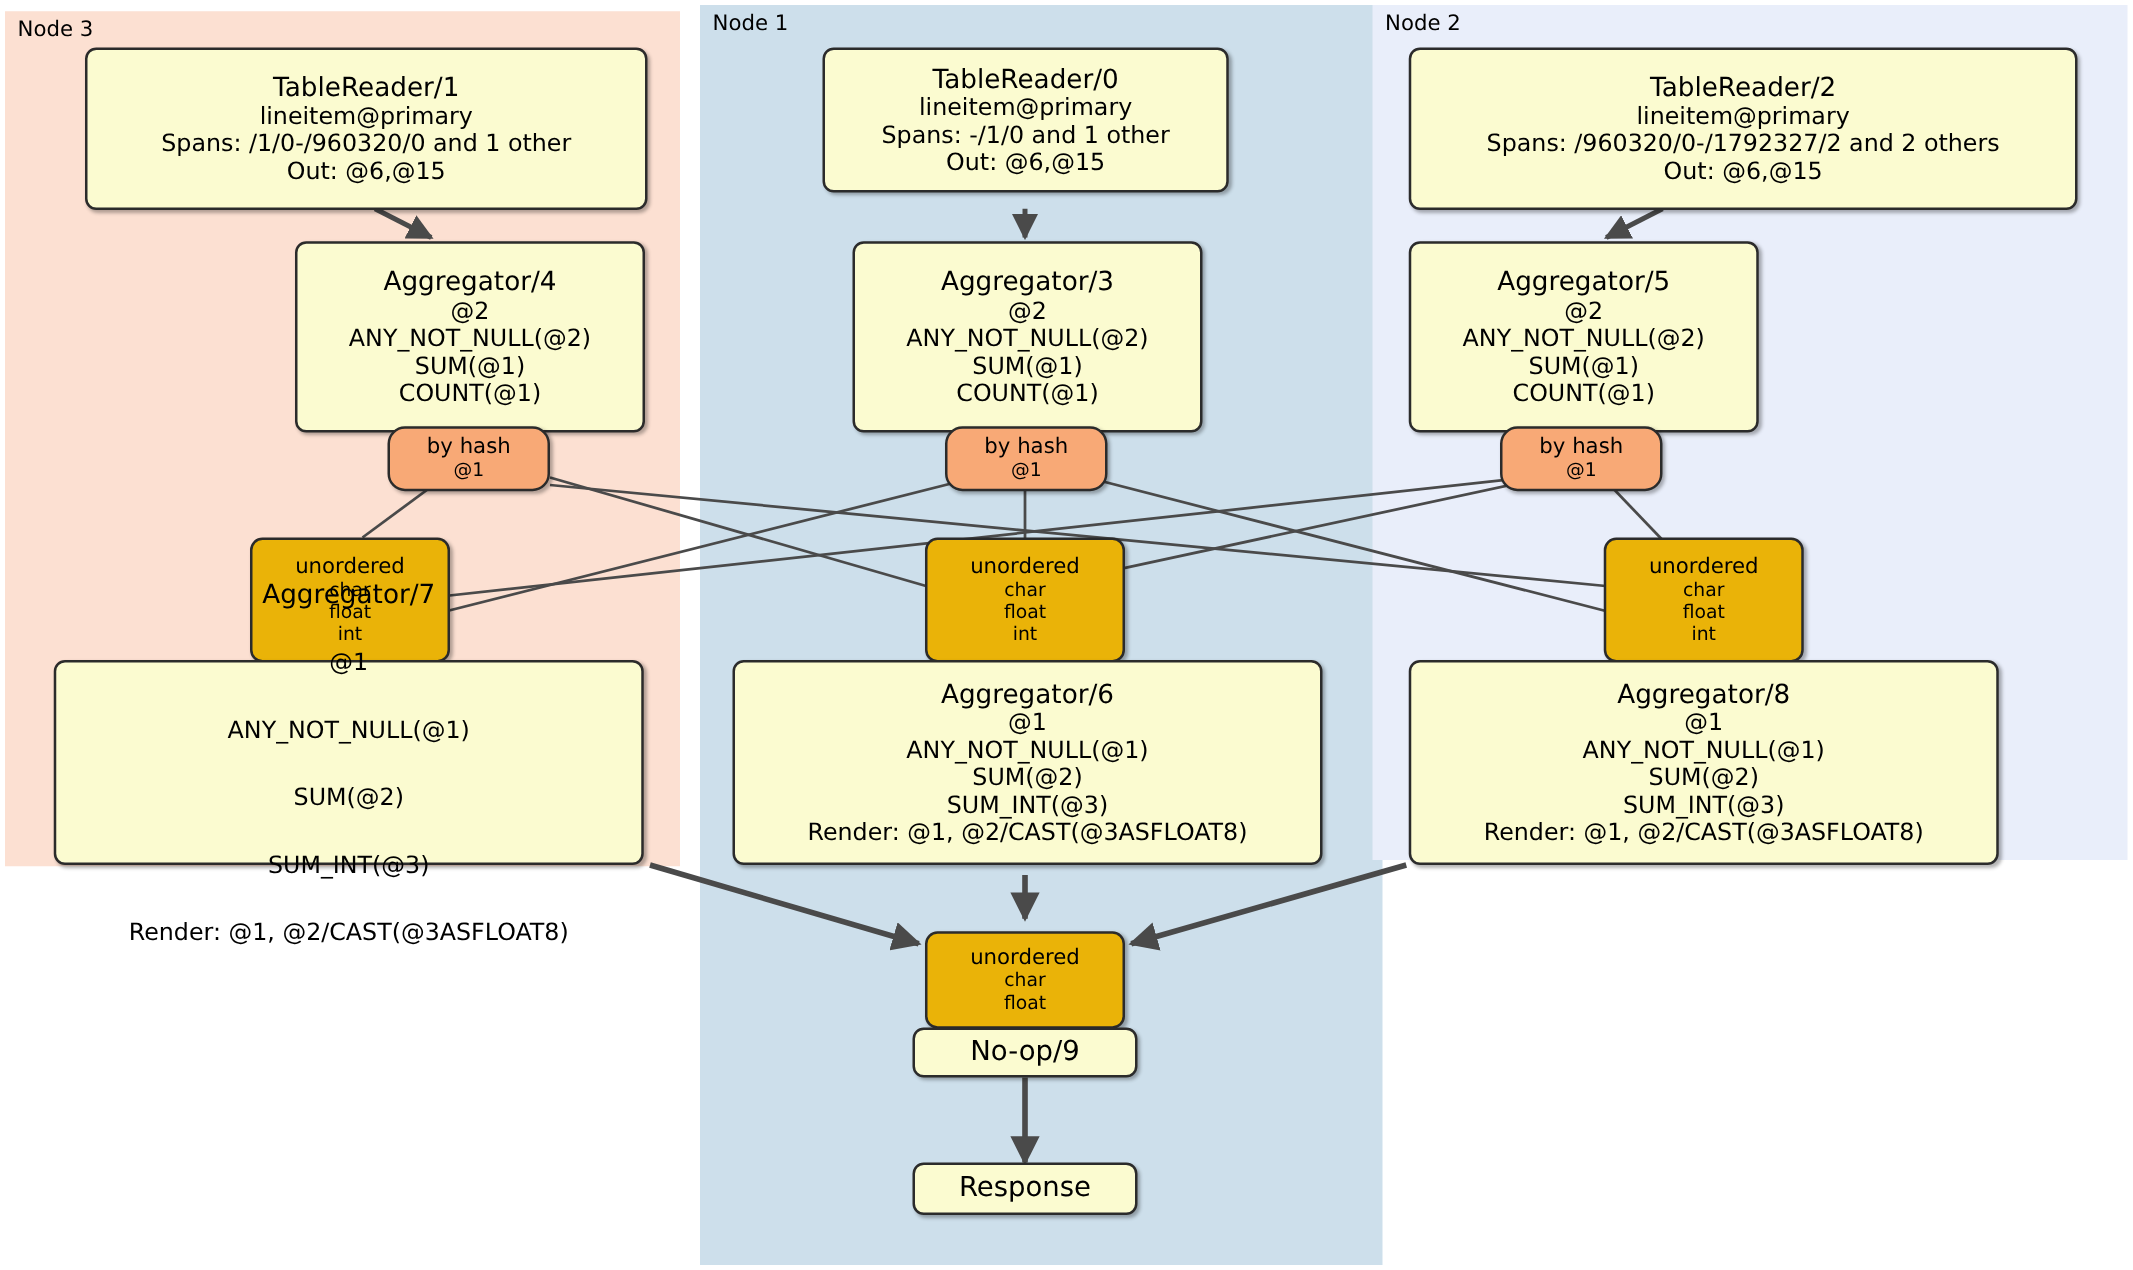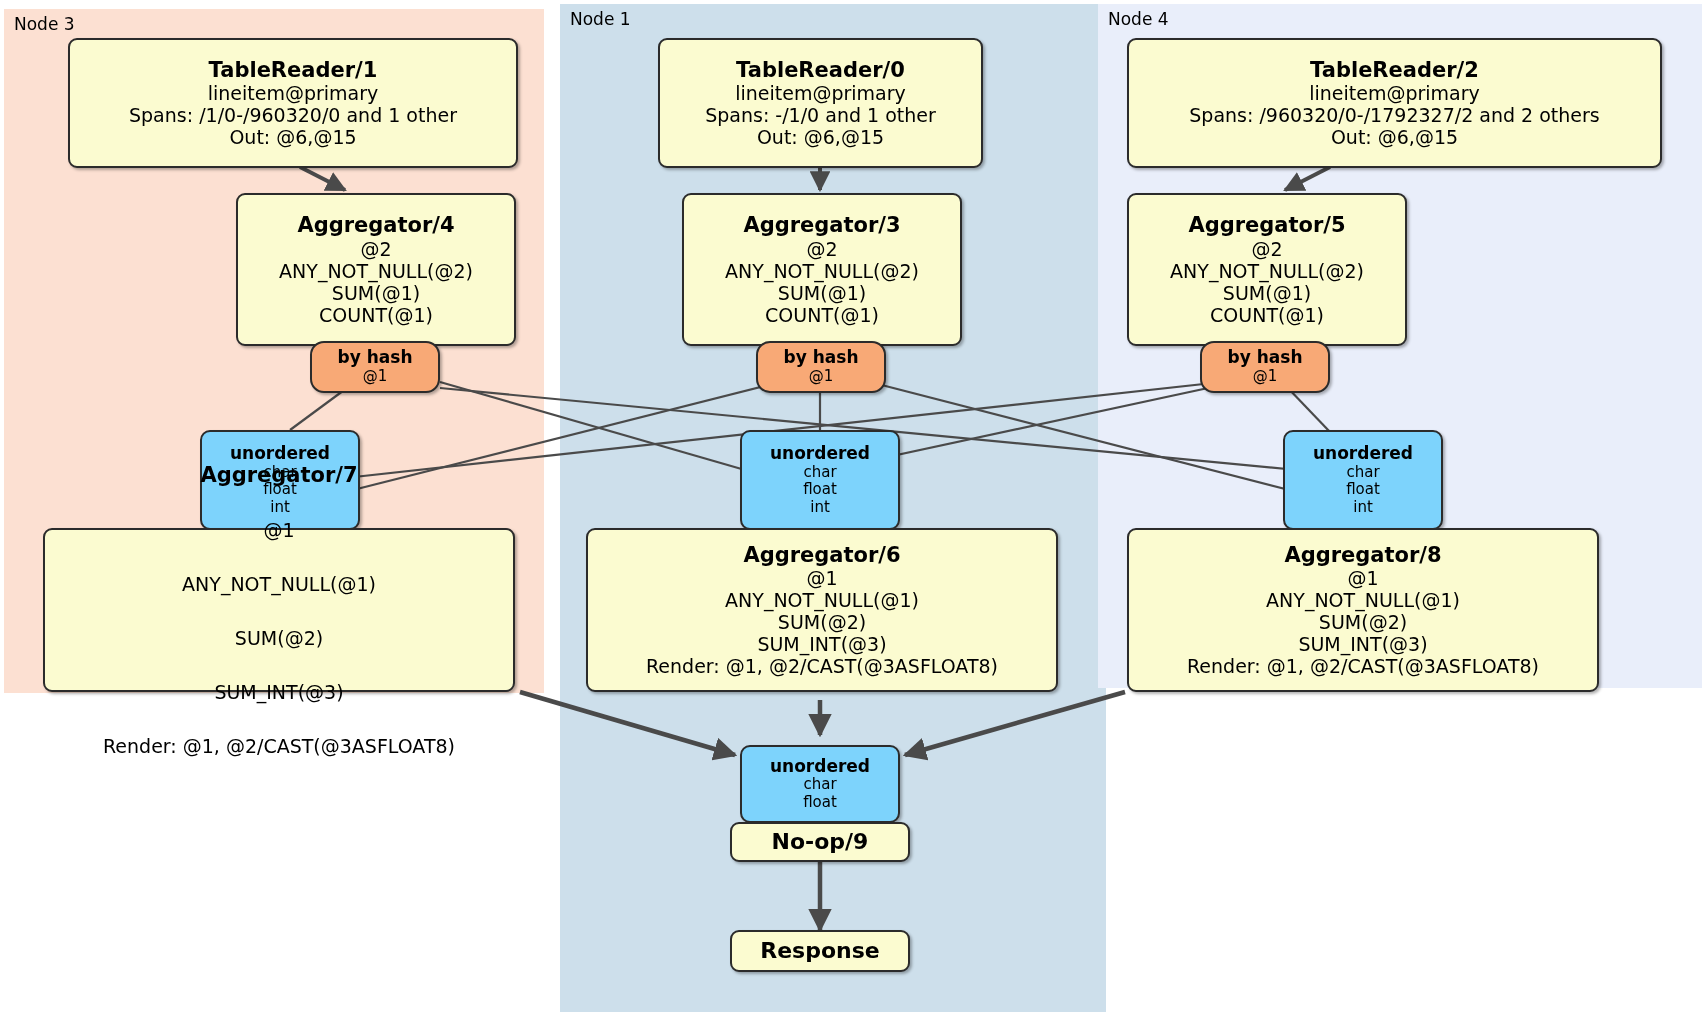--- a/index.html
+++ b/index.html
@@ -59,25 +59,25 @@
   }
   .proc {
     background: #fbfbd0;
     border-radius: 9px;
   }
   .router {
     background: #f8a976;
     border-radius: 14px;
   }
   .stream {
-    background: #7dd3fc;
+    background: #eab308;
     border-radius: 10px;
   }
   .gnode .title {
-    font-weight: bold;
+    font-weight: normal;
     font-size: 21px;
     white-space: nowrap;
   }
   .gnode .sub {
     font-size: 19px;
     white-space: nowrap;
   }
   .router .title { font-size: 17px; }
   .router .sub   { font-size: 15px; }
   .stream .title { font-size: 17px; }
@@ -89,21 +89,21 @@
 
 <div id="canvas">
 
   <div class="cluster" id="cluster-node3">
     <div class="cluster-label">Node 3</div>
   </div>
   <div class="cluster" id="cluster-node1">
     <div class="cluster-label">Node 1</div>
   </div>
   <div class="cluster" id="cluster-node2">
-    <div class="cluster-label">Node 4</div>
+    <div class="cluster-label">Node 2</div>
   </div>
 
   <svg id="edges" viewBox="0 0 1706 1016">
     <defs>
       <marker id="arrow-thick" viewBox="0 0 10 10" refX="9" refY="5" markerWidth="5.2" markerHeight="5.2" orient="auto-start-reverse">
         <path d="M 0 0 L 10 5 L 0 10 z" fill="#4a4a4a"></path>
       </marker>
       <marker id="arrow-thin" viewBox="0 0 10 10" refX="9" refY="5" markerWidth="5.6" markerHeight="5.6" orient="auto-start-reverse">
         <path d="M 0 0 L 10 5 L 0 10 z" fill="#4a4a4a"></path>
       </marker>
@@ -141,21 +141,21 @@
     </g>
   </svg>
 
   <div class="gnode proc" style="left:68px; top:38px; width:450px; height:130px;">
     <div class="title">TableReader/1</div>
     <div class="sub">lineitem@primary</div>
     <div class="sub">Spans: /1/0-/960320/0 and 1 other</div>
     <div class="sub">Out: @6,@15</div>
   </div>
 
-  <div class="gnode proc" style="left:658px; top:38px; width:325px; height:130px;">
+  <div class="gnode proc" style="left:658px; top:38px; width:325px; height:116px;">
     <div class="title">TableReader/0</div>
     <div class="sub">lineitem@primary</div>
     <div class="sub">Spans: -/1/0 and 1 other</div>
     <div class="sub">Out: @6,@15</div>
   </div>
 
   <div class="gnode proc" style="left:1127px; top:38px; width:535px; height:130px;">
     <div class="title">TableReader/2</div>
     <div class="sub">lineitem@primary</div>
     <div class="sub">Spans: /960320/0-/1792327/2 and 2 others</div>

